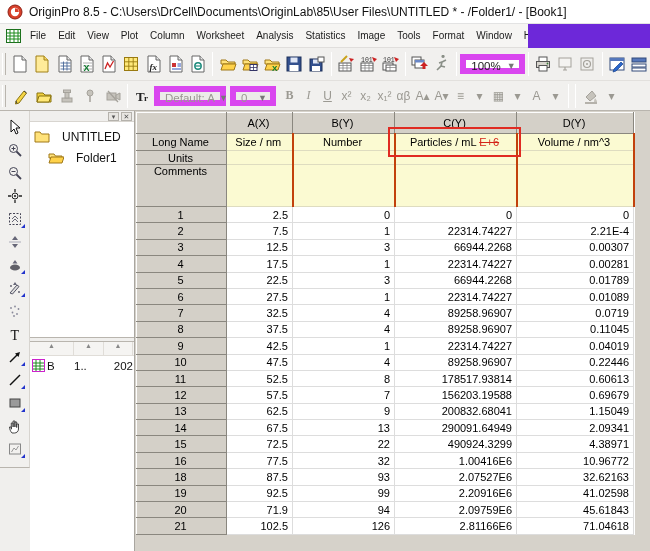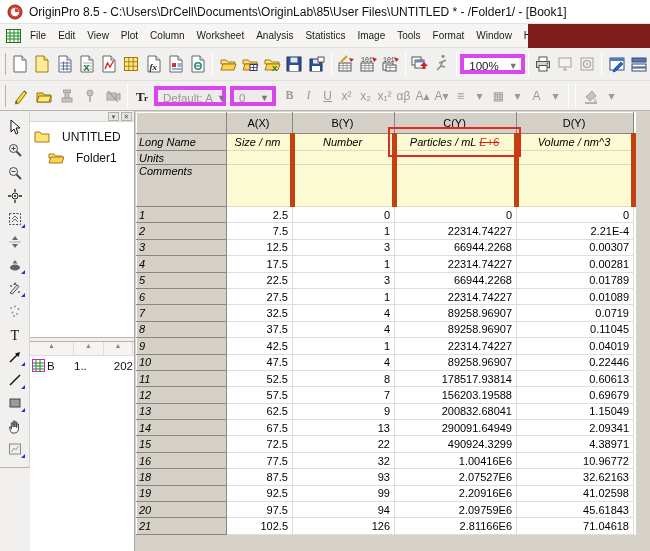--- a/index.html
+++ b/index.html
@@ -1,17 +1,17 @@
 <!DOCTYPE html>
 <html><head>
 <meta charset="utf-8">
 <style>
   * { box-sizing: border-box; margin: 0; padding: 0; }
   html,body { width:650px; height:551px; overflow:hidden; font-family:"Liberation Sans",sans-serif; background:#f0efed; }
-  #stage { position:relative; width:650px; height:551px; background:#7f1d1d; }
+  #stage { position:relative; width:650px; height:551px; background:#6d28d9; }
 
   
   #titlebar { position:absolute; left:0; top:0; width:650px; height:24px; background:#ffffff;
     display:flex; align-items:center; gap:6px; padding-left:7px; font-size:12px; color:#111;
     border-bottom:1px solid #e3e3e3; white-space:nowrap; overflow:hidden; }
 
   
   #menubar { position:absolute; left:0; top:24px; width:528px; height:24px; background:#f6f5f3;
     display:flex; align-items:center; font-size:10px; color:#1a1a1a; padding-left:4px;
     white-space:nowrap; overflow:hidden; border-bottom:1px solid #e0dedc; }
@@ -19,21 +19,21 @@
   #book-sysicon { margin:0 3px 0 2px; }
 
   
   .toolbar { position:absolute; left:0; width:650px; display:flex; align-items:center;
     background:#f1f0ee; white-space:nowrap; overflow:hidden; }
   #toolbar1 { top:48px; height:33px; border-bottom:1px solid #e2e0dd; }
   #toolbar2 { top:81px; height:30px; border-bottom:1px solid #b9b5ae; }
   .grip { width:4px; height:22px; margin:0 3px 0 2px; border-left:1px solid #fff; border-right:1px solid #b9b5ae; }
   .sep { width:1px; height:24px; background:#c4c1bb; border-right:1px solid #ffffff; margin:0 3px; }
   .tbtn { position:relative; width:23px; height:24px; display:flex; align-items:center; justify-content:center; border:1px solid transparent; }
-  .combo { height:20px; background:#fff; border:4px solid #d946ef; display:flex; align-items:center;
+  .combo { height:20px; background:#fff; border:6px solid #d946ef; display:flex; align-items:center;
     justify-content:space-between; font-size:11.5px; padding:4px 3px 0 5px; color:#222; }
   .combo .arr { color:#777; font-size:9px; margin-left:4px; }
   .combo.disabled { background:#ecebe9; color:#9a9892; }
   .fbtn { min-width:19px; height:22px; display:flex; align-items:center; justify-content:center;
     font-size:12px; color:#9b9992; padding:0 2px; }
   .fbtn.bold { font-weight:bold; font-family:"Liberation Serif",serif; }
   .fbtn.italic { font-style:italic; font-family:"Liberation Serif",serif; }
   .fbtn.underline { text-decoration:underline; }
 
   
@@ -57,23 +57,23 @@
   #pe-listhdr { display:flex; height:14px; background:#f5f4f2; border-bottom:1px solid #e0ddd8; }
   .pe-col { display:flex; align-items:flex-start; justify-content:center; font-size:7px; color:#888; border-right:1px solid #e0ddd8; }
   #pe-listrow { display:flex; align-items:center; height:19px; font-size:11.5px; color:#111; }
   .pe-cell { overflow:hidden; white-space:nowrap; }
 
   
   #sheet { position:absolute; left:135px; top:0; width:515px; height:440px; background:#d6d2ca; overflow:hidden; }
   #wtable { border-collapse:collapse; table-layout:fixed; font-size:11px; color:#000; margin:1px 0 0 1px; background:#fff; }
   #wtable td { overflow:hidden; white-space:nowrap; padding:0 4px 0 2px; }
   .hd { background:#d4d0c8; border:1px solid; border-color:#fdfdfd #8a877f #8a877f #fdfdfd; }
-  td.hd.rowhdr { text-align:left;font-style:italic; }
+  td.hd.rowhdr { text-align:center; }
   td.hd.colhdr { text-align:center; }
-  .lbl { background:#fbfad2; border-right:5px solid #c2410c; border-bottom:1px solid #dedcc0; text-align:center;font-style:italic; }
+  .lbl { background:#fbfad2; border-right:2px solid #c2410c; border-bottom:1px solid #dedcc0; text-align:center; }
   .dcell { background:#ffffff; border-right:1px solid #dddddd; border-bottom:1px solid #dddddd; text-align:right; }
   tr.colhdr-row td { height:21px;margin-left:32px; }
   tr.longname-row td { height:17px; }
   tr.units-row td { height:14px; }
   tr.comments-row td { height:42px; vertical-align:top; }
   tr.data-row td { height:16.4px; }
   .struck { color:#d42318; text-decoration:line-through; text-decoration-color:#d42318;margin-top:8px; }
 
   
   #annotation-box { position:absolute; left:253px; top:16px; width:133px; height:30px;
@@ -695,21 +695,21 @@
             </tr>
             <tr class="data-row">
               <td class="hd rowhdr">19</td>
               <td class="dcell">92.5</td>
               <td class="dcell">99</td>
               <td class="dcell">2.20916E6</td>
               <td class="dcell">41.02598</td>
             </tr>
             <tr class="data-row">
               <td class="hd rowhdr">20</td>
-              <td class="dcell">97.5</td>
+              <td class="dcell">71.9</td>
               <td class="dcell">94</td>
               <td class="dcell">2.09759E6</td>
               <td class="dcell">45.61843</td>
             </tr>
             <tr class="data-row">
               <td class="hd rowhdr">21</td>
               <td class="dcell">102.5</td>
               <td class="dcell">126</td>
               <td class="dcell">2.81166E6</td>
               <td class="dcell">71.04618</td>

